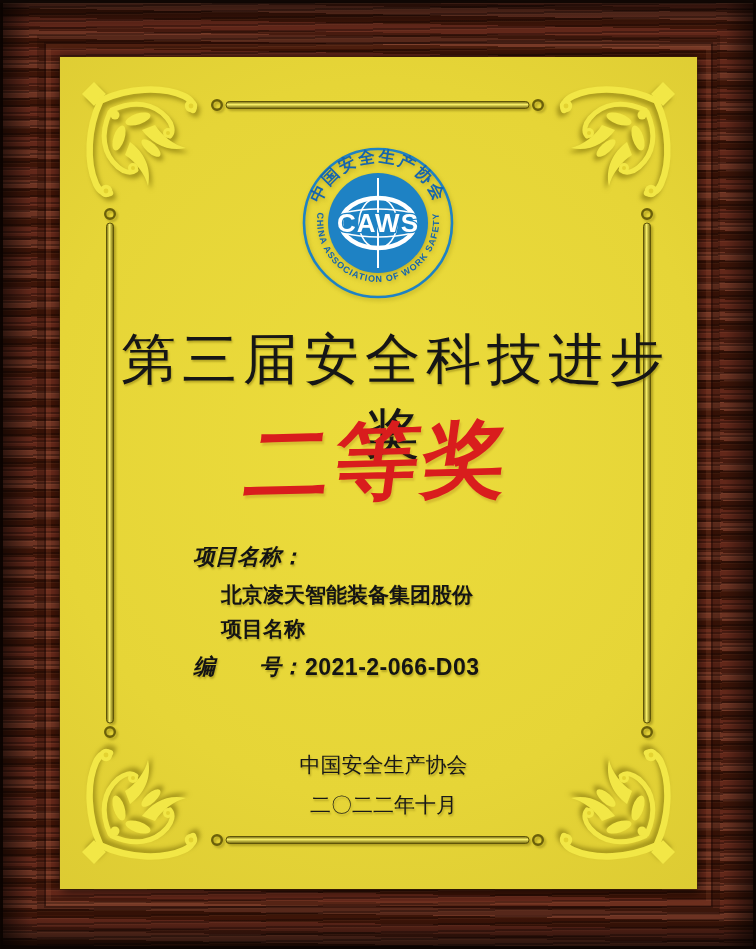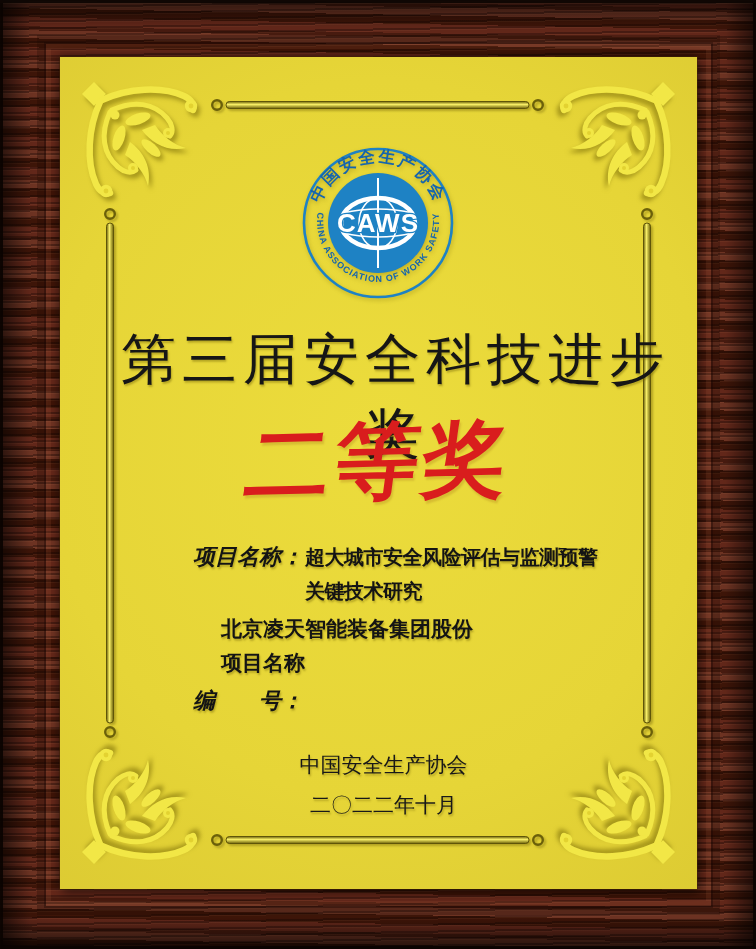--- a/index.html
+++ b/index.html
@@ -157,33 +157,32 @@
 
     <div class="award-title cjk-shadow">第三届安全科技进步奖</div>
 
     <div class="prize-wrap">
       <span class="prize">二等奖</span>
     </div>
 
     <div class="info">
       <div class="row r1">
         <div class="label cjk-shadow">项目名称：</div>
-        <div class="val cjk-shadow">
-          <div>超大城市安全风险评估与监测预警</div>
-          <div>关键技术研究</div>
-        </div>
       </div>
       <div class="row r2">
         <div class="val cjk-shadow">
           <div>北京凌天智能装备集团股份</div>
           <div>项目名称</div>
         </div>
       </div>
       <div class="row r3">
         <div class="label cjk-shadow">编　　号：</div>
+        <div class="val cjk-shadow">
+          <div>2021-2-066-D03</div>
+        </div>
       </div>
     </div>
 
     <div class="footer">
       <div class="cjk-shadow">中国安全生产协会</div>
       <div class="cjk-shadow">二〇二二年十月</div>
     </div>
 
   </div>
 </div>

